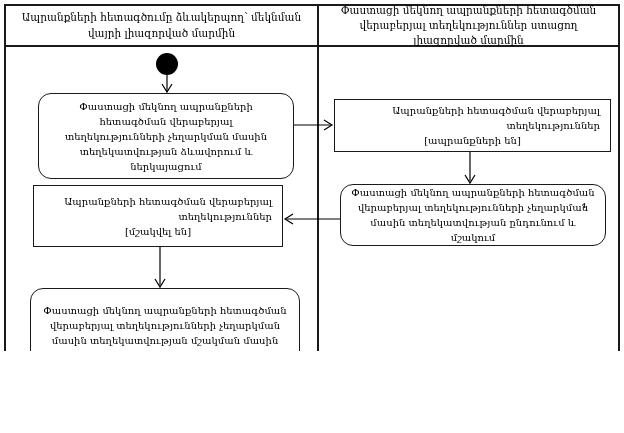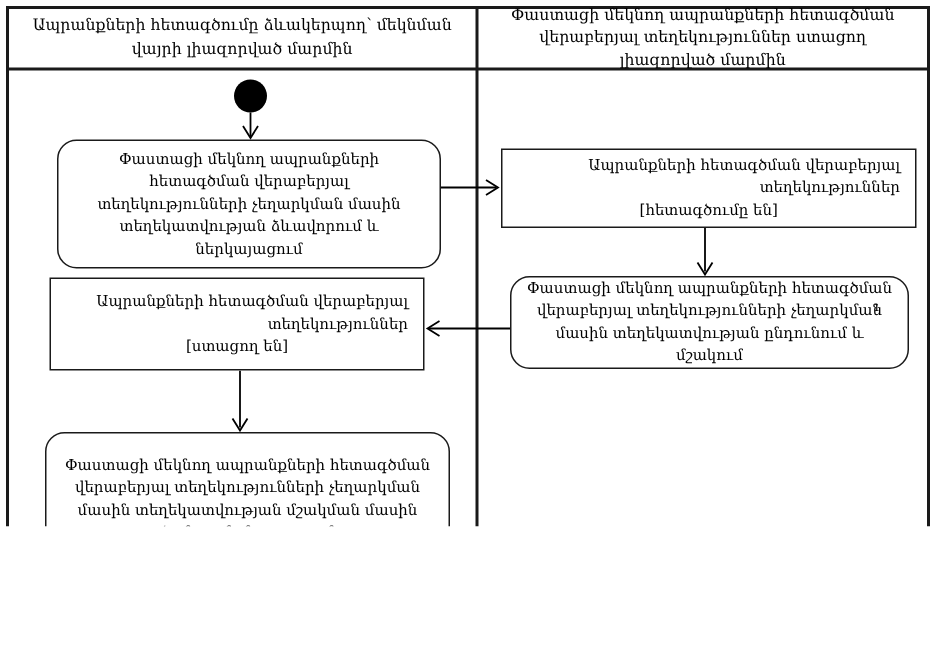--- a/index.html
+++ b/index.html
@@ -153,30 +153,30 @@
   </svg>
 
   <div class="initial-node" style="left:156px; top:53px;"></div>
 
   <div class="node activity" style="left:38px; top:93px; width:256px; height:86px;">
     <div>Փաստացի մեկնող ապրանքների հետագծման վերաբերյալ տեղեկությունների չեղարկման մասին տեղեկատվության ձևավորում և ներկայացում</div>
   </div>
 
   <div class="node object" style="left:334px; top:99px; width:277px; height:53px;">
     <div>Ապրանքների հետագծման վերաբերյալ տեղեկություններ</div>
-    <div>[հետագծումը են]</div>
+    <div>[ապրանքների են]</div>
   </div>
 
   <div class="node activity" style="left:340px; top:184px; width:266px; height:62px;">
     <div>Փաստացի մեկնող ապրանքների հետագծման վերաբերյալ տեղեկությունների չեղարկման մասին տեղեկատվության ընդունում և մշակում</div>
   </div>
 
   <div class="node object" style="left:33px; top:185px; width:250px; height:62px;">
     <div>Ապրանքների հետագծման վերաբերյալ տեղեկություններ</div>
-    <div>[ստացող են]</div>
+    <div>[մշակվել են]</div>
   </div>
 
   <div class="node activity" style="left:30px; top:288px; width:270px; height:89px;">
     <div>Փաստացի մեկնող ապրանքների հետագծման վերաբերյալ տեղեկությունների չեղարկման մասին տեղեկատվության մշակման մասին ծանուցման ստացում</div>
   </div>
 
   <div class="final-node" style="left:145px; top:395px;">
     <div class="inner"></div>
   </div>
 

